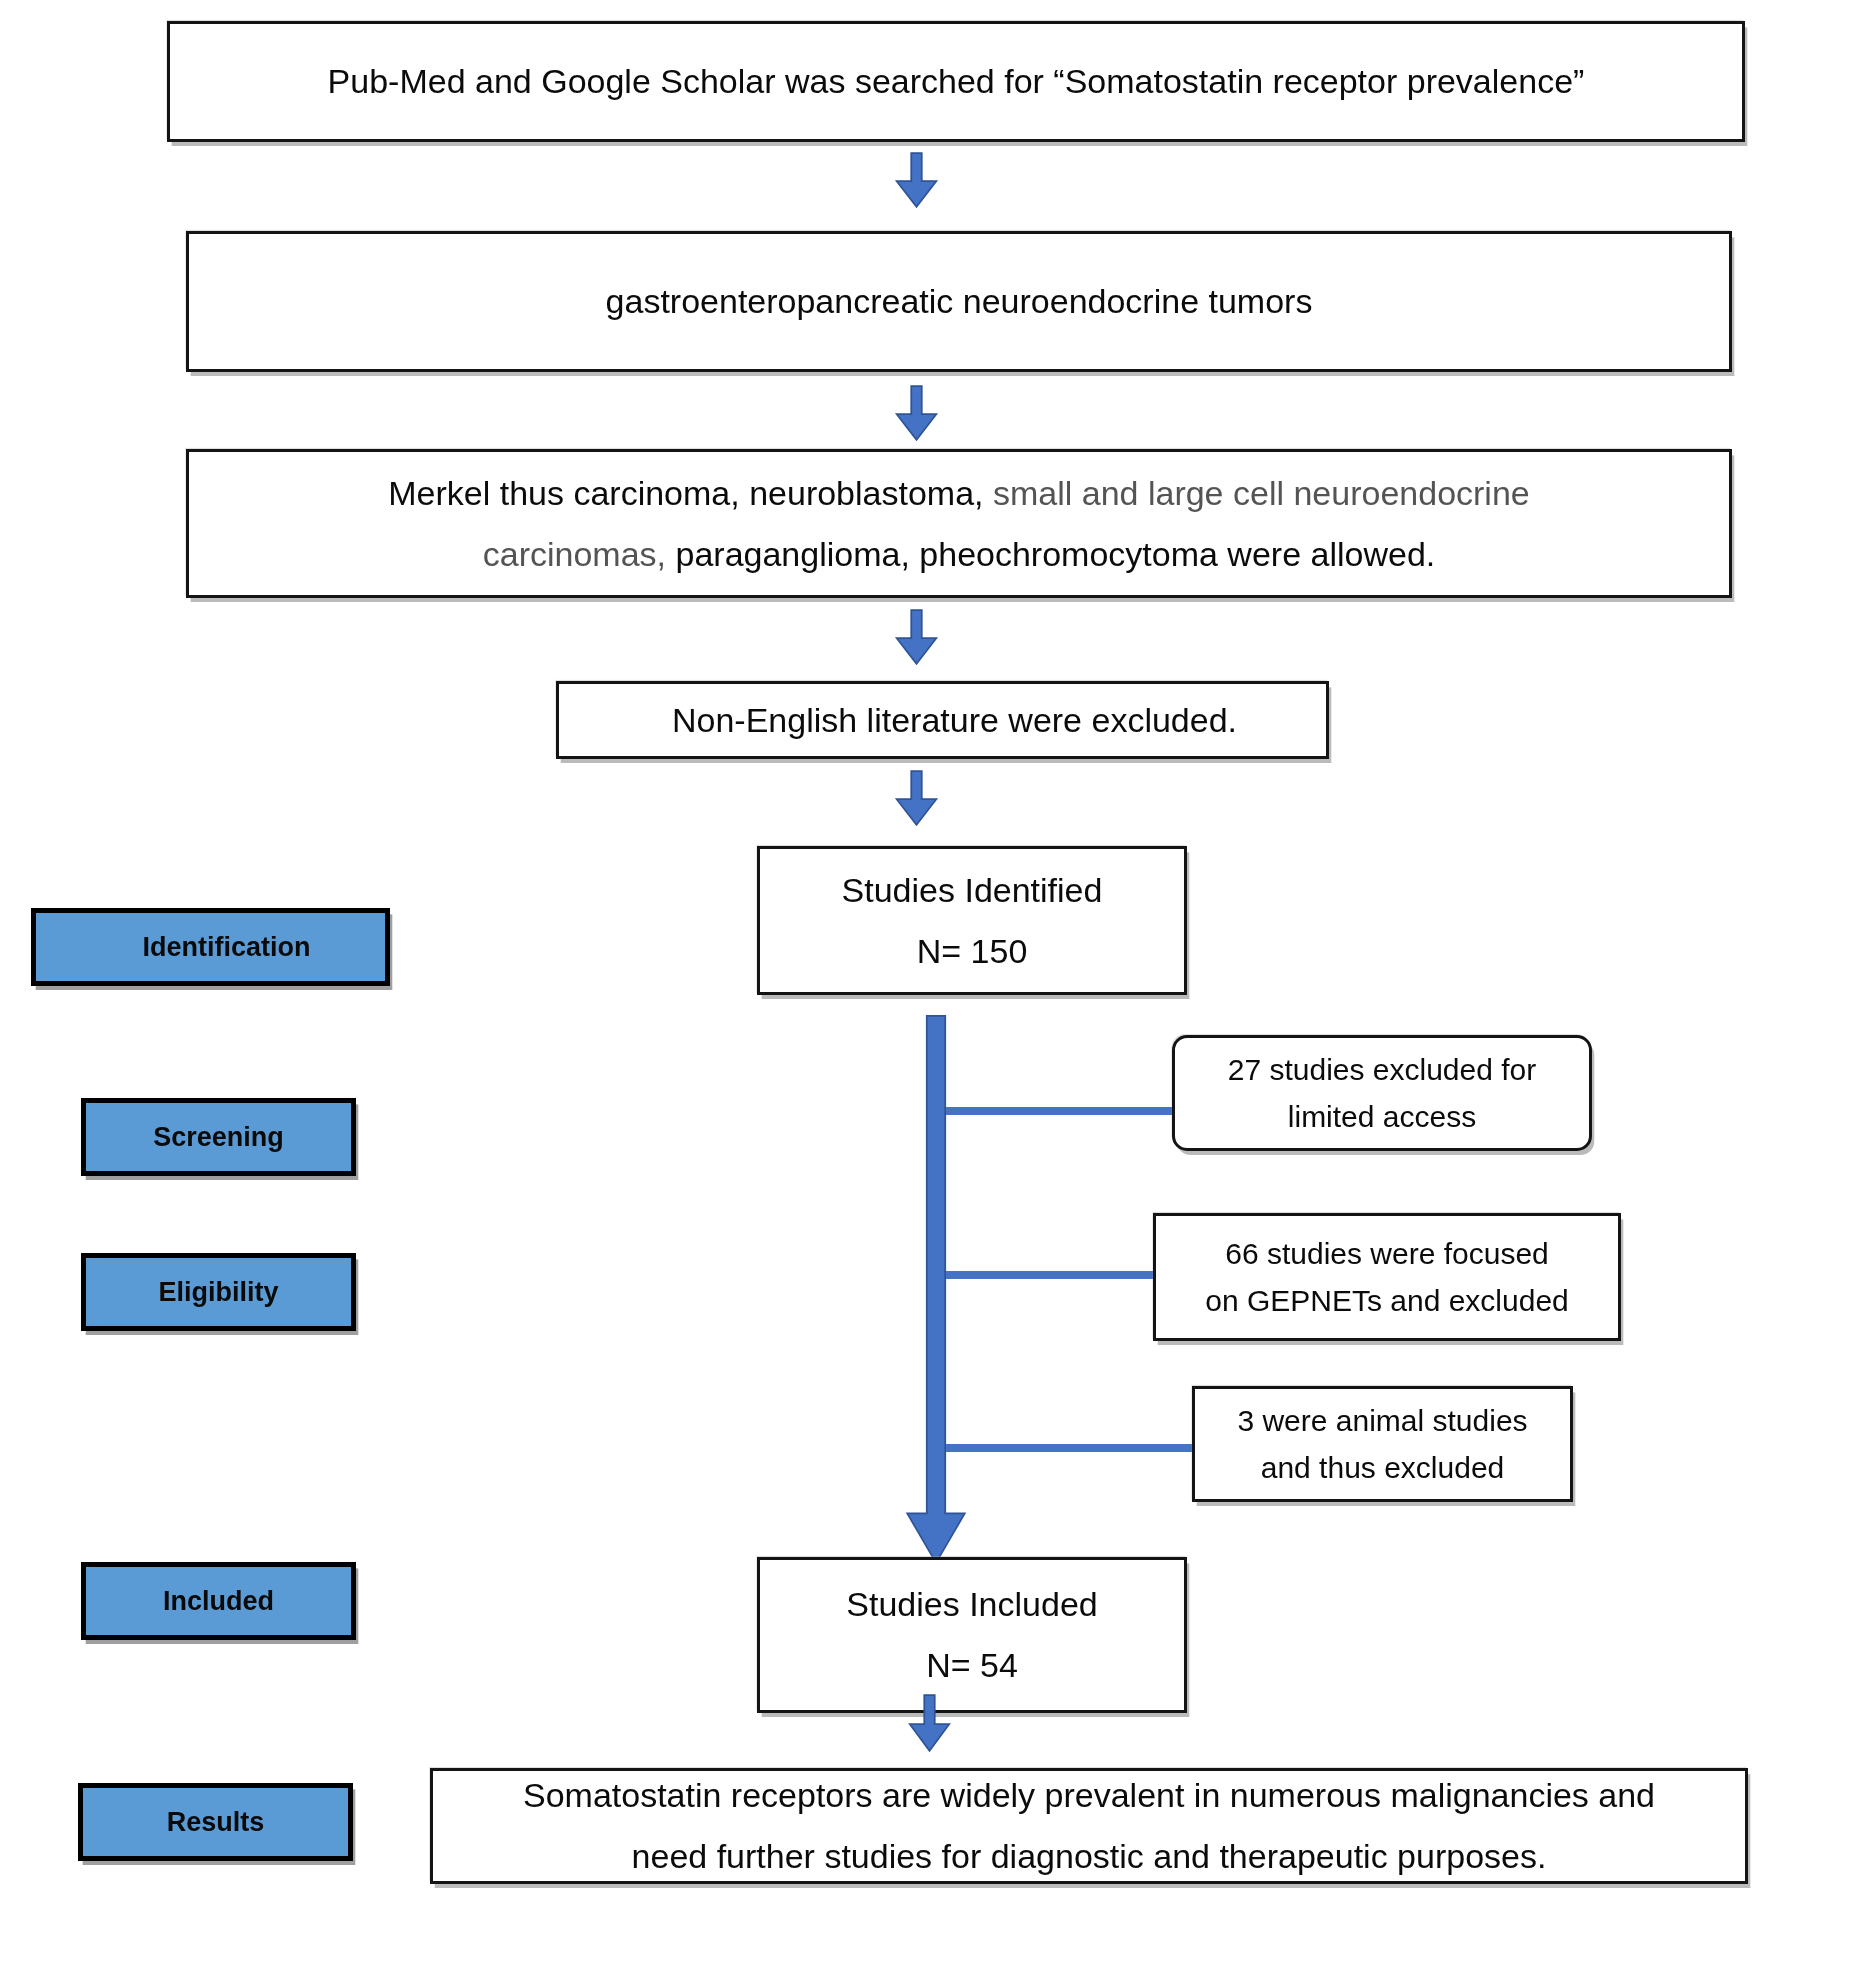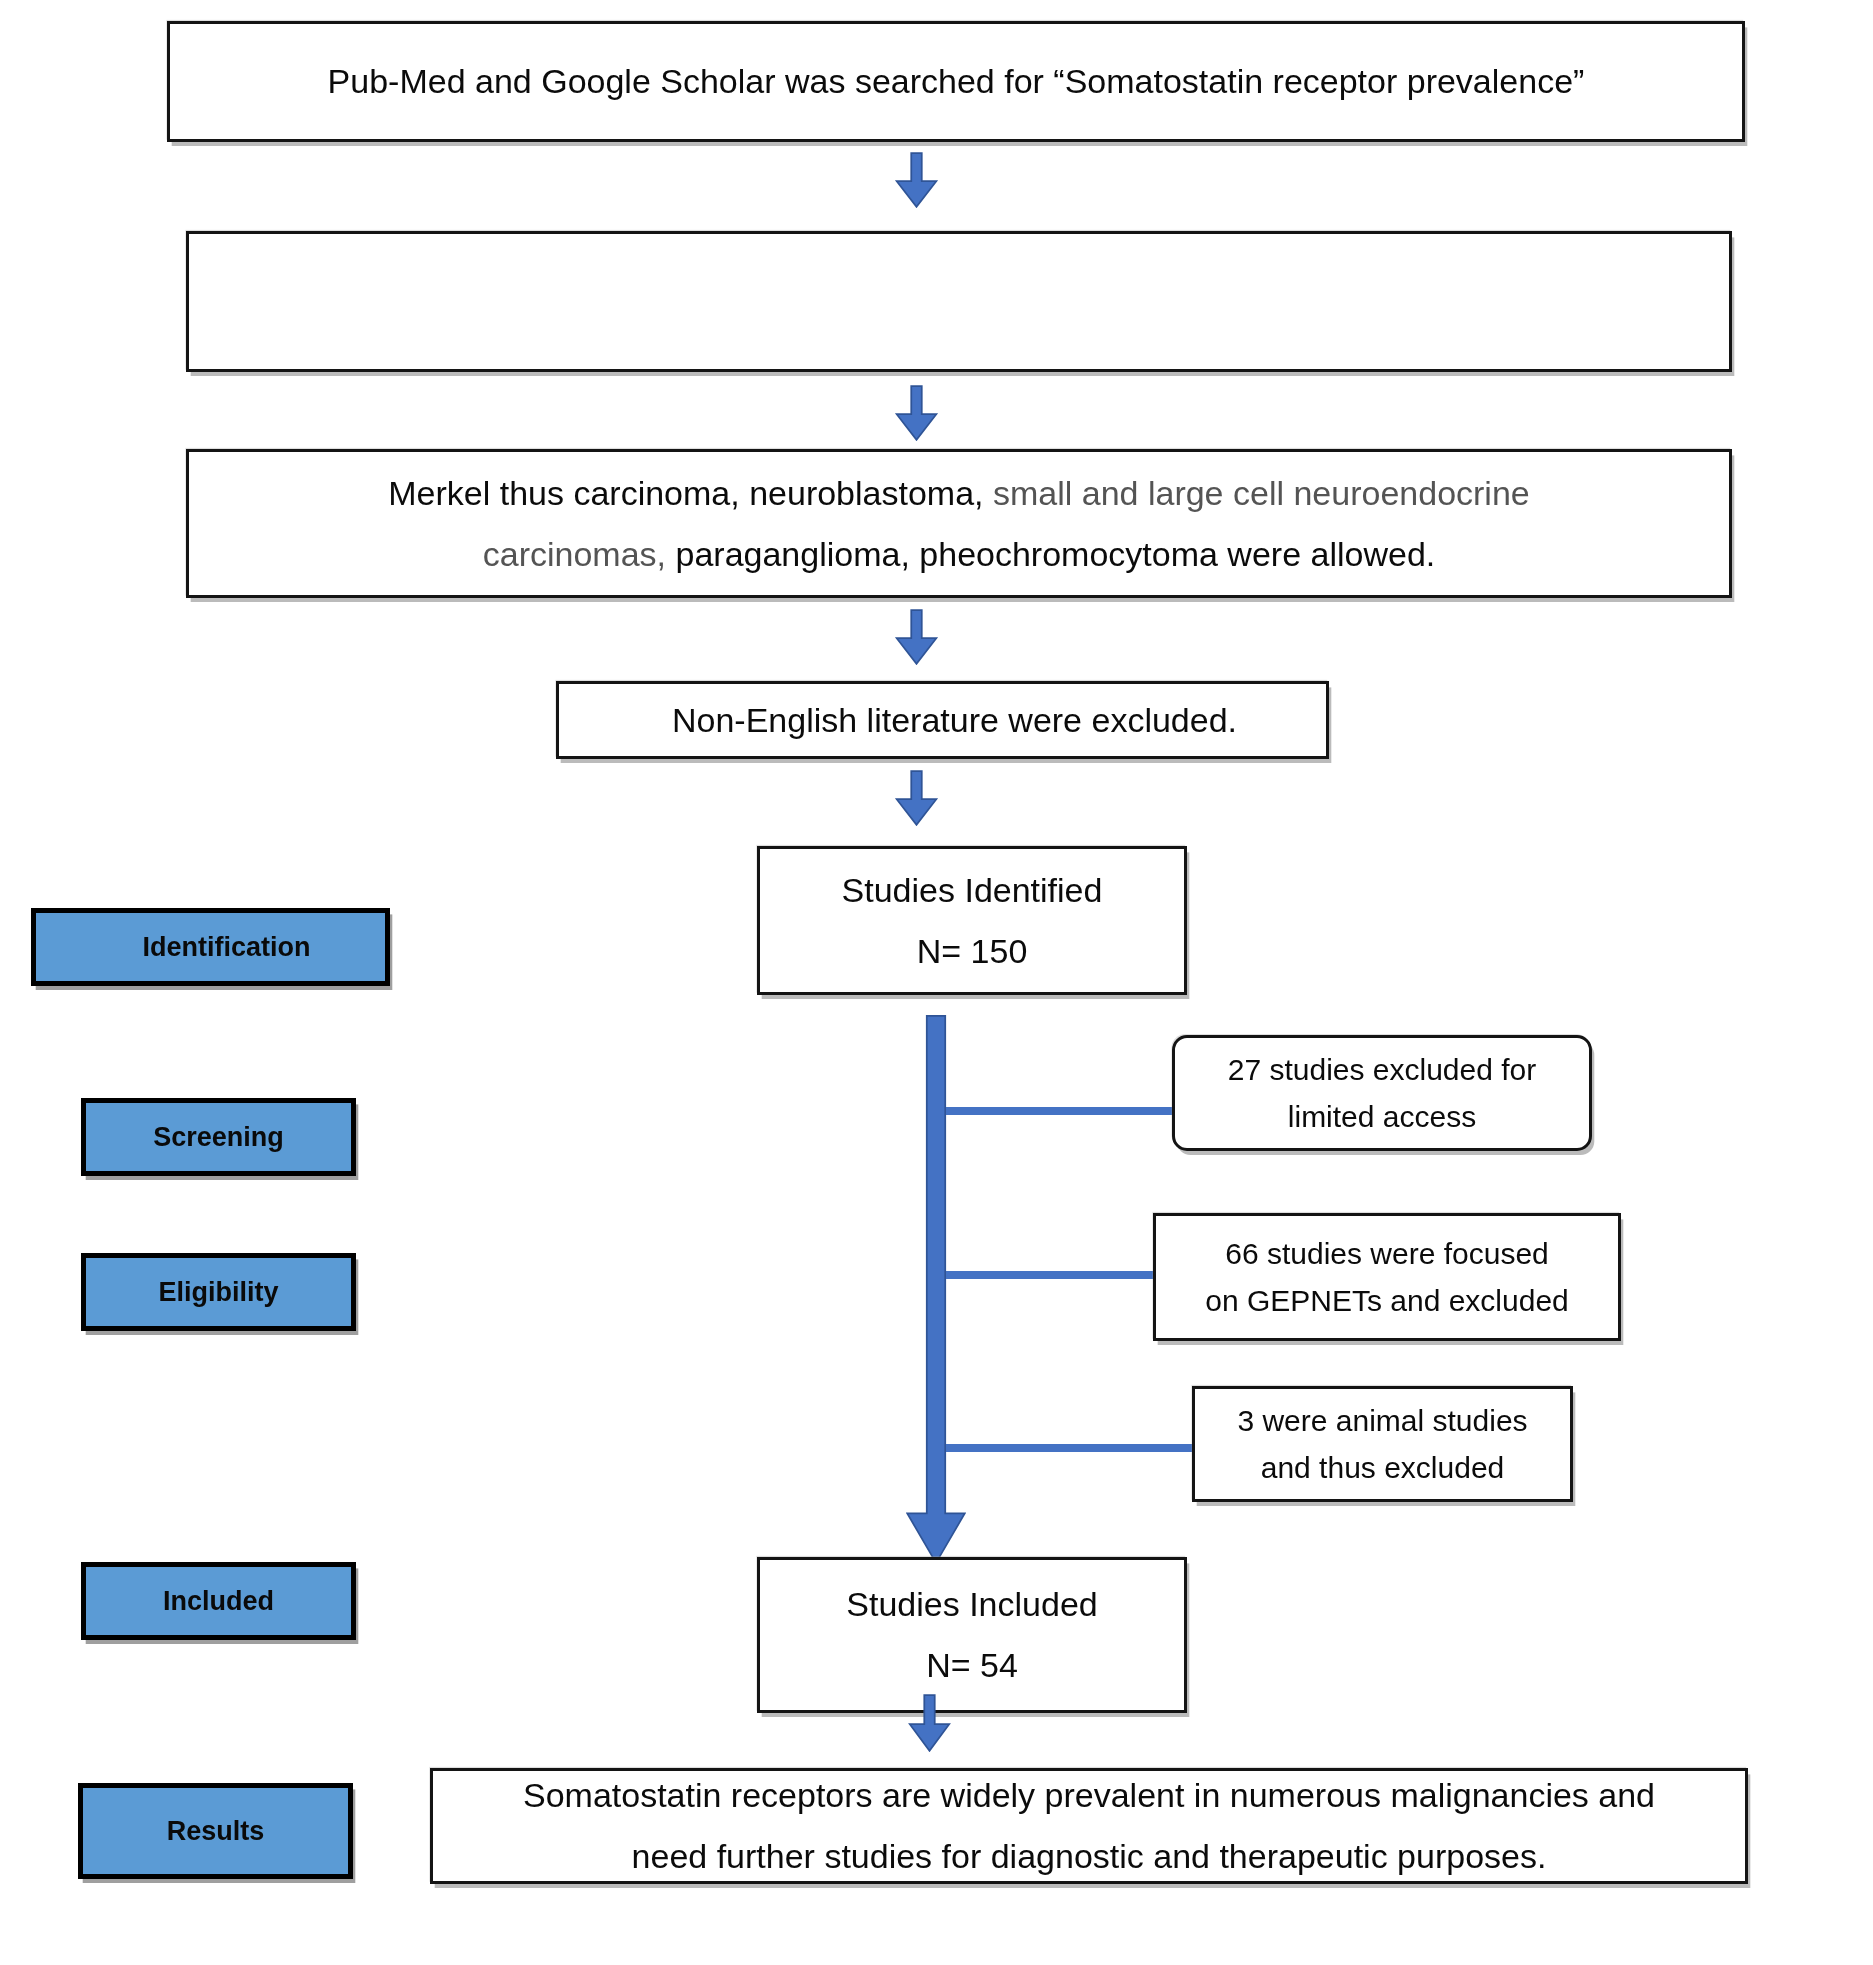--- a/index.html
+++ b/index.html
@@ -43,37 +43,38 @@
   #box-excl-1    {left:1172px; top:1035px; width:420px;  height:116px;border-radius:15px;}
   #label-screening{left:81px; top:1098px; width:275px; height:78px;}
   #bline-2       {left:946px; top:1271px; width:207px;}
   #box-excl-2    {left:1153px; top:1213px; width:468px;  height:128px;}
   #label-eligibility{left:81px; top:1253px; width:275px; height:78px;}
   #bline-3       {left:946px; top:1444px; width:246px;}
   #box-excl-3    {left:1192px; top:1386px; width:381px;  height:116px;}
   #label-included{left:81px;  top:1562px; width:275px; height:78px;}
   #box-included  {left:718px; top:1557px; width:430px;  height:156px;}
   #arrow-5       {left:905px; top:1694px;}
-  #label-results {left:78px;  top:1783px; width:275px; height:96px;}
+  #label-results {left:78px;  top:1783px; width:275px; height:78px;}
   #box-results   {left:391px;  top:1768px; width:1318px; height:116px;}
 </style>
 </head>
 <body>
 
 <div class="canvas">
 
   <div class="wbox big" id="box-search">
     <span class="ln">Pub-Med and Google Scholar was searched for “Somatostatin receptor prevalence”</span>
   </div>
 
   <svg class="arrow" id="arrow-1" width="49" height="56" viewBox="0 0 84 96">
     <polygon points="33,2 51,2 51,50 76,50 42,94 8,50 33,50" fill="#4472C4" stroke="#2F5496" stroke-width="3"></polygon>
   </svg>
 
   <div class="wbox big" id="box-target">
+    <span class="ln">gastroenteropancreatic neuroendocrine tumors</span>
   </div>
 
   <svg class="arrow" id="arrow-2" width="49" height="56" viewBox="0 0 84 96">
     <polygon points="33,2 51,2 51,50 76,50 42,94 8,50 33,50" fill="#4472C4" stroke="#2F5496" stroke-width="3"></polygon>
   </svg>
 
   <div class="wbox big" id="box-allowed">
     <span class="ln"><span>Merkel thus carcinoma, neuroblastoma, </span><span class="gray">small and large cell neuroendocrine</span></span>
     <span class="ln"><span class="gray">carcinomas, </span><span>paraganglioma, pheochromocytoma were allowed.</span></span>
   </div>

